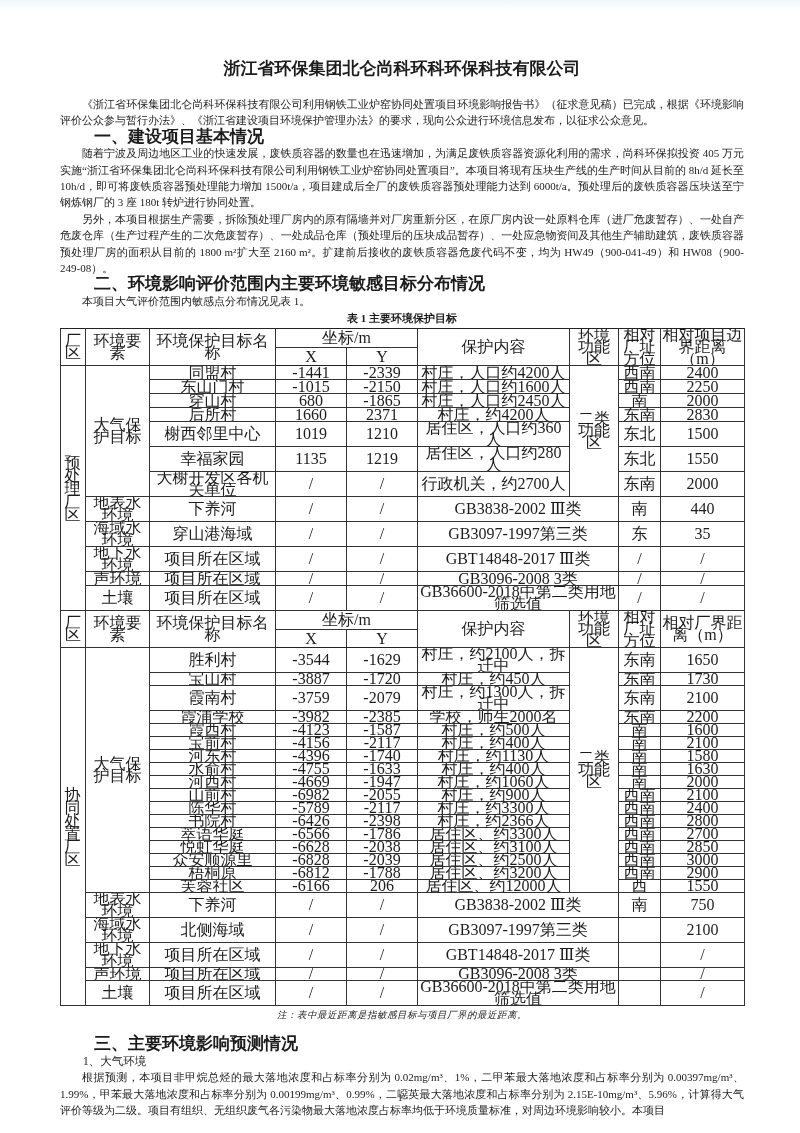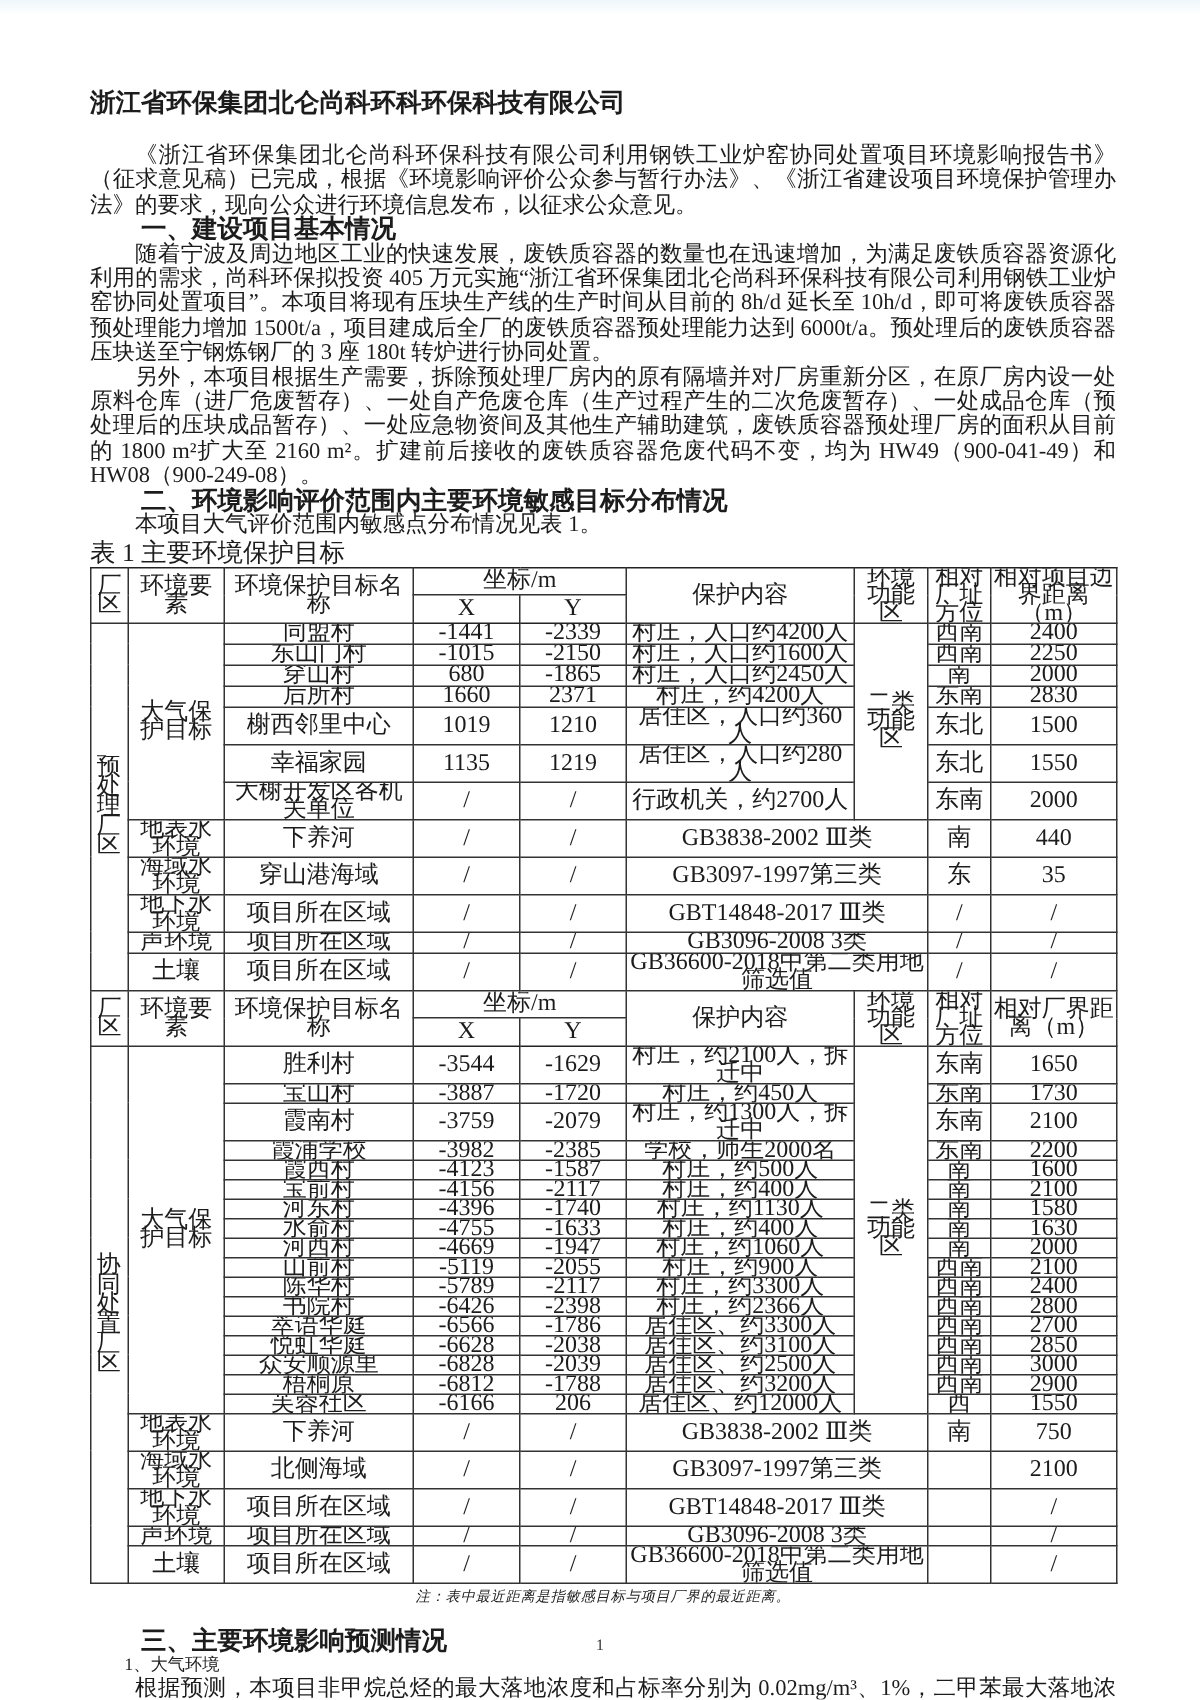--- a/index.html
+++ b/index.html
@@ -5,26 +5,26 @@
   * { margin:0; padding:0; box-sizing:border-box; }
   html,body { background:#ffffff; }
   body {
     width:800px; height:1133px; position:relative; overflow:hidden;
     font-family:"Liberation Serif","DejaVu Serif",serif;
     color:#1c1c1c;
   }
   .scan-band { position:absolute; top:0; left:0; width:800px; height:10px;
     background:linear-gradient(180deg, rgba(225,240,246,0.55), rgba(255,255,255,0)); }
   .content { position:absolute; left:60px; top:54px; width:684px; }
-  .doc-title { text-align:left; font-weight:bold; font-size:17px; line-height:29px; }
-  p.body-text { font-size:15px; line-height:16.4px; text-align:justify; text-indent:2em; }
+  .doc-title { text-align:center; font-weight:bold; font-size:17px; line-height:29px; }
+  p.body-text { font-size:11px; line-height:16.4px; text-align:justify; text-indent:2em; }
   .intro { margin-top:13px; }
   .heading { font-size:17px; line-height:16.4px; font-weight:bold; text-indent:2em; }
   .sub-heading { font-size:11.5px; line-height:16.4px; text-indent:2em; }
-  .table-title { font-weight:normal; font-size:17px; line-height:15px; margin-top:2px; }
+  .table-title { text-align:center; font-weight:bold; font-size:11px; line-height:15px; margin-top:2px; }
   table { border-collapse:collapse; table-layout:fixed; width:684px; margin-top:2px;
     font-size:16px; border:1.6px solid #222; }
   th, td { border:1px solid #333; text-align:center; vertical-align:middle;
     padding:0 1px; font-weight:normal; line-height:12px; overflow:hidden; }
   tr.head-row th { height:12px; }
   tr.head-top th { border-top:1.6px solid #222; }
   tr.head-sub th { border-bottom:1.4px solid #222; }
   td.s1 { height:14px; }
   td.s2 { height:12.8px; }
   td.plant-cell { line-height:13px; letter-spacing:1px; }
@@ -266,21 +266,21 @@
         <tr>
           <td class="s2">河西村</td>
           <td class="s2">-4669</td>
           <td class="s2">-1947</td>
           <td class="s2">村庄，约1060人</td>
           <td class="s2">南</td>
           <td class="s2">2000</td>
         </tr>
         <tr>
           <td class="s2">山前村</td>
-          <td class="s2">-5119</td>
+          <td class="s2">-6982</td>
           <td class="s2">-2055</td>
           <td class="s2">村庄，约900人</td>
           <td class="s2">西南</td>
           <td class="s2">2100</td>
         </tr>
         <tr>
           <td class="s2">陈华村</td>
           <td class="s2">-5789</td>
           <td class="s2">-2117</td>
           <td class="s2">村庄，约3300人</td>

